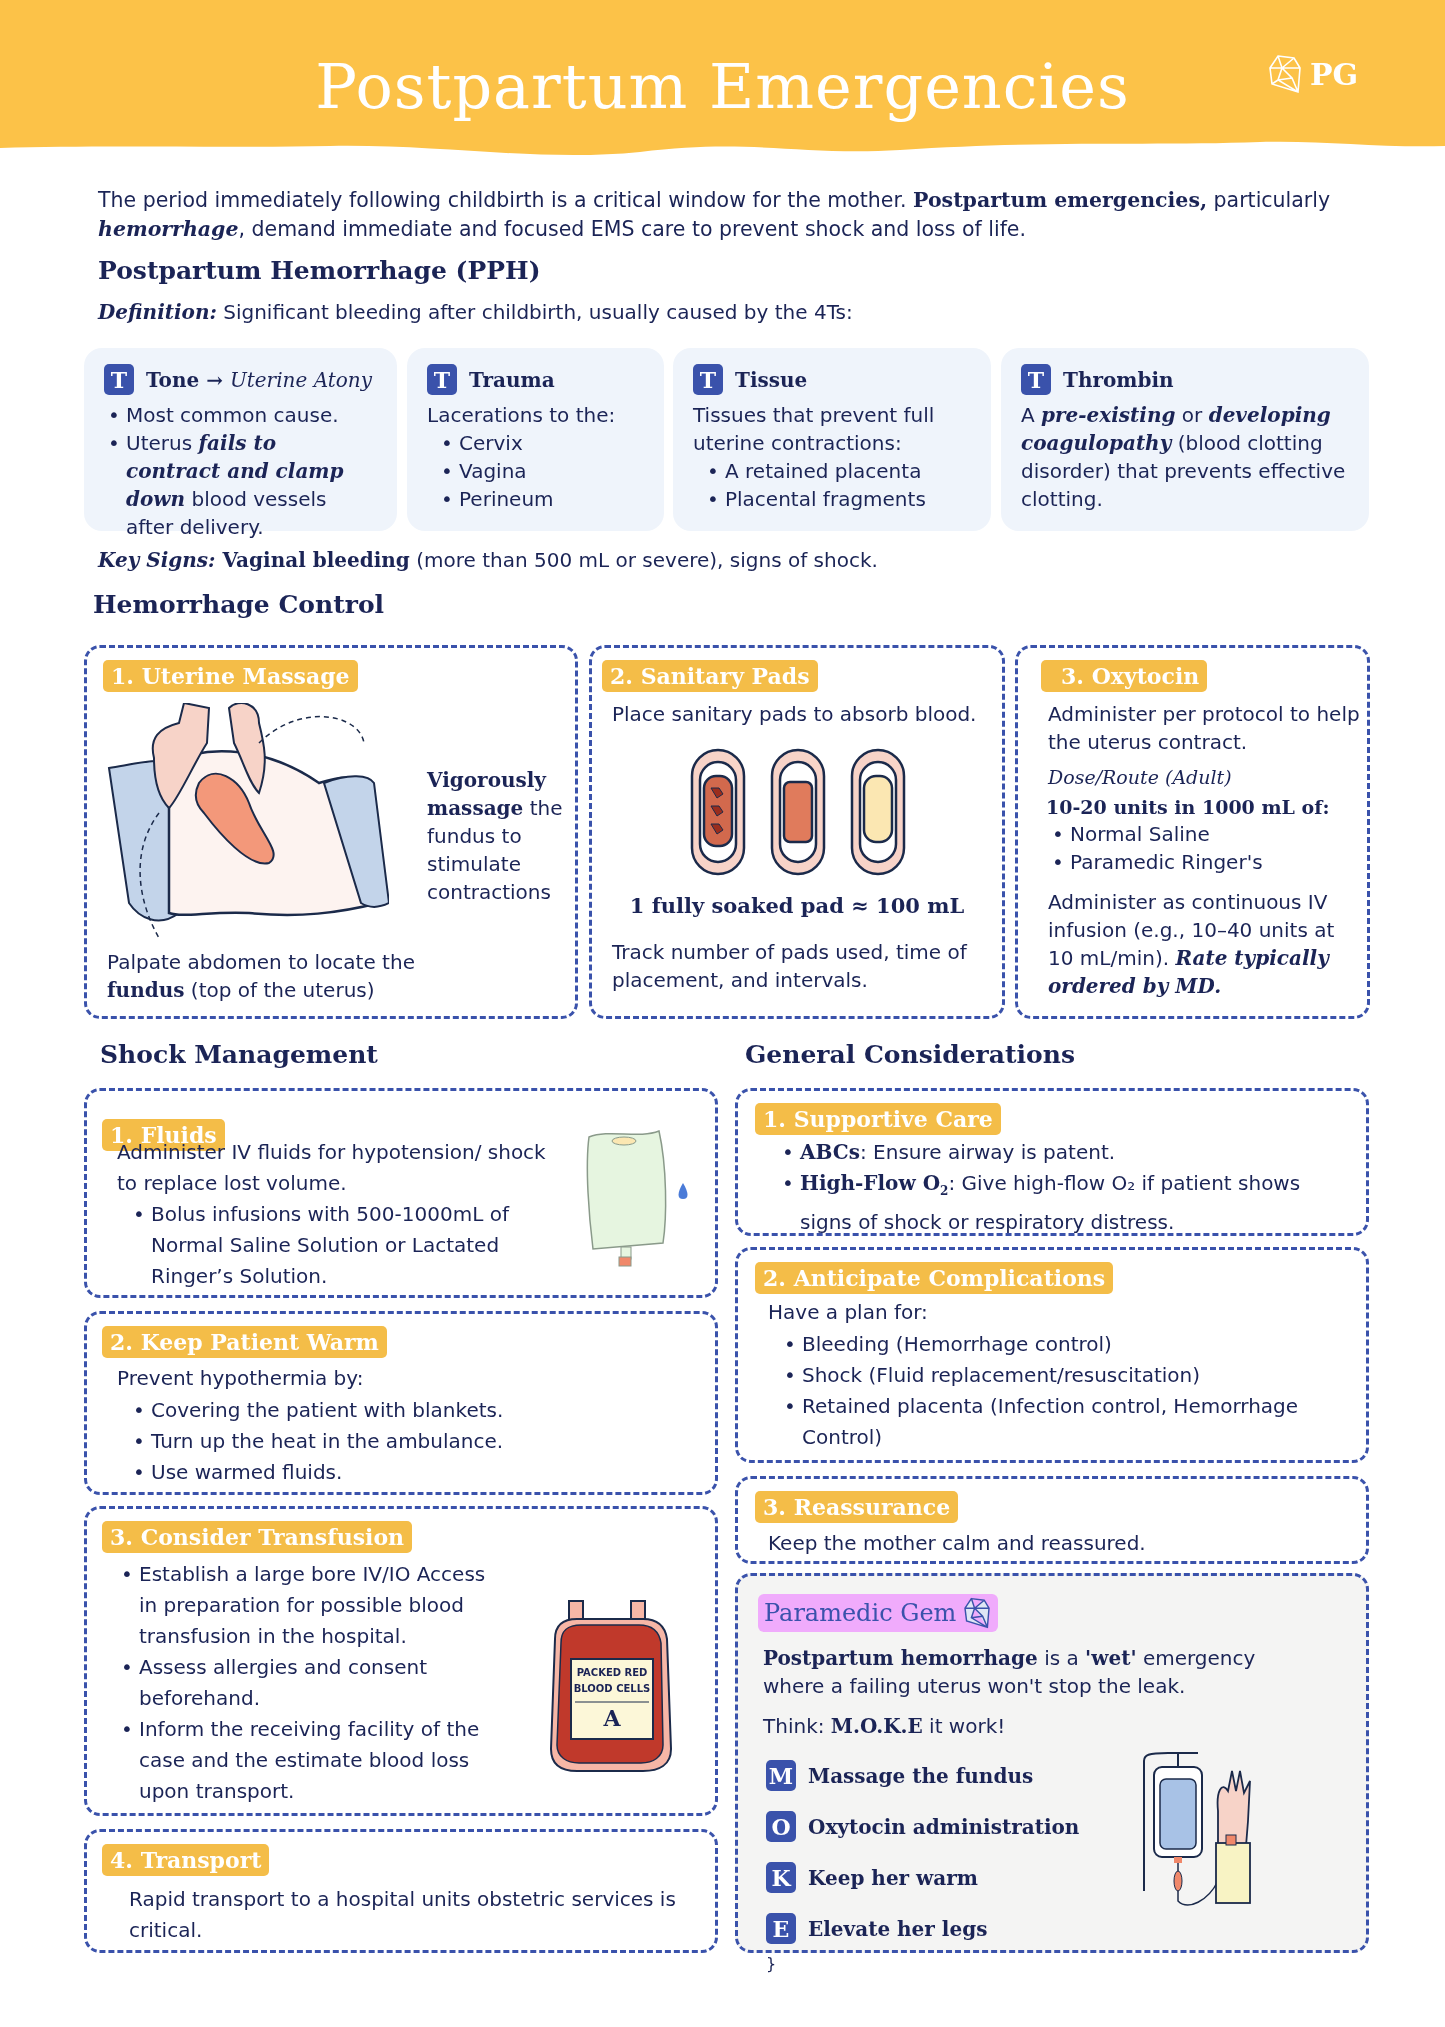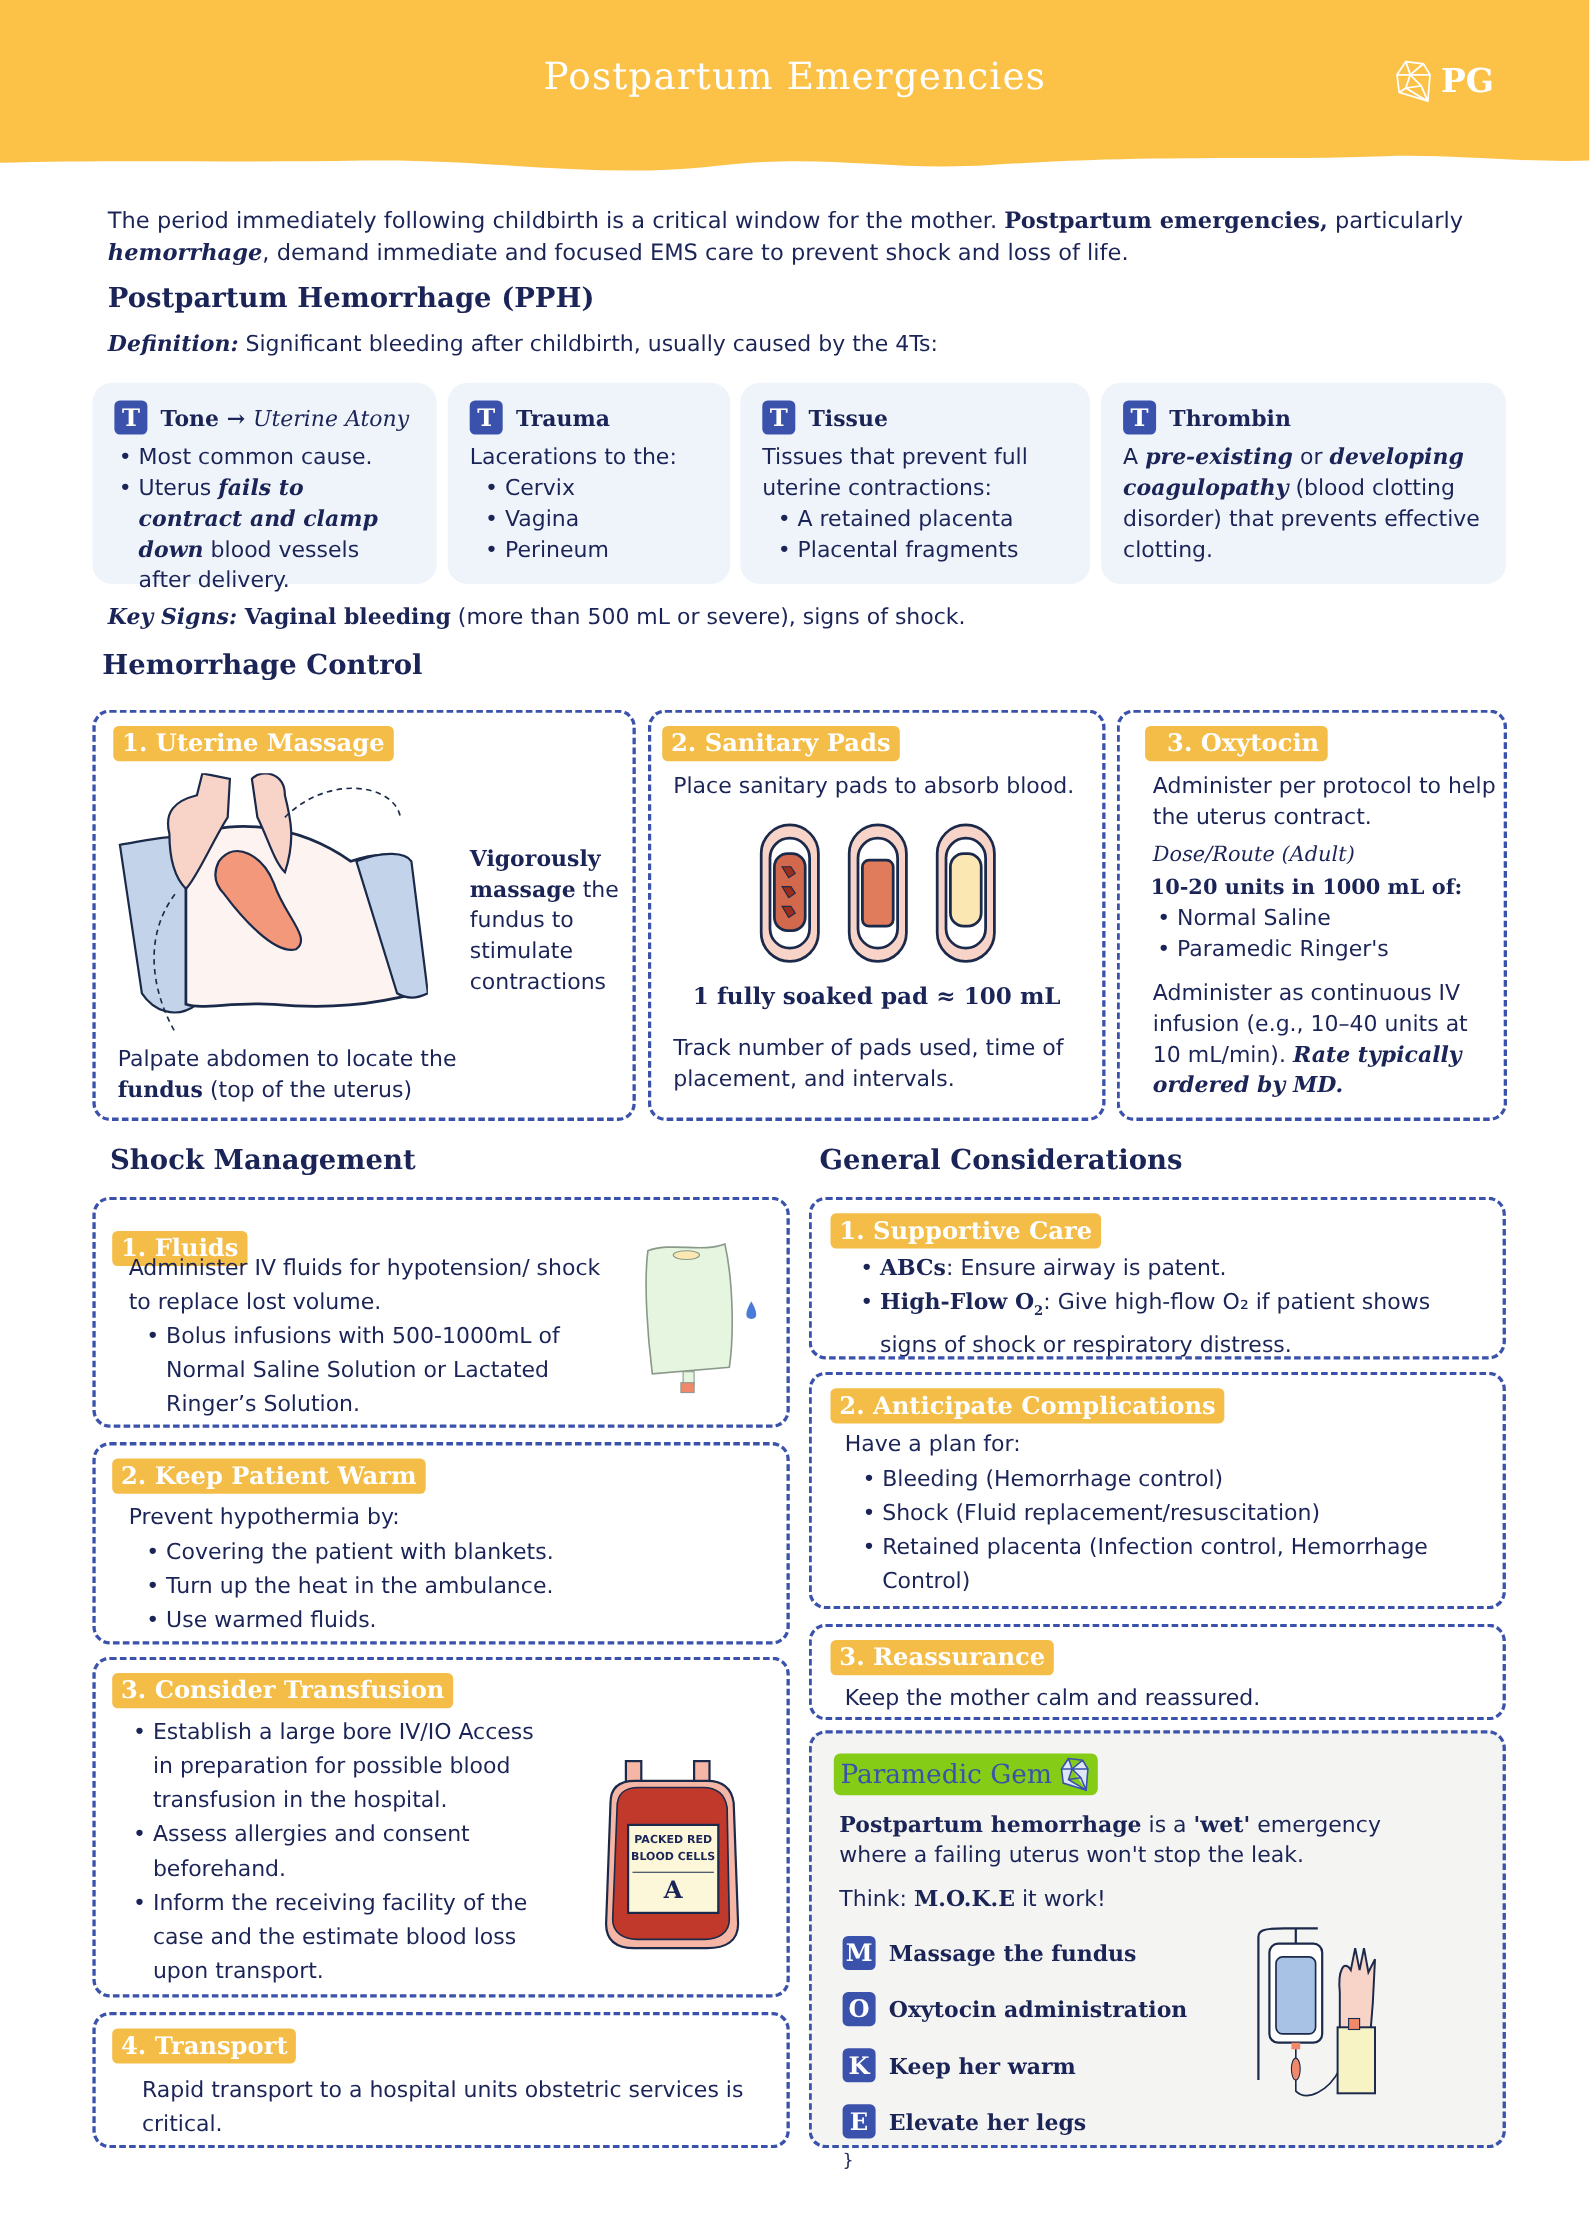--- a/index.html
+++ b/index.html
@@ -1,19 +1,19 @@
 <!DOCTYPE html>
 <html><head>
 <meta charset="utf-8">
 <style>
   * { box-sizing: border-box; margin: 0; padding: 0; }
   body { width: 1445px; height: 2027px; background: #ffffff; font-family: "DejaVu Sans", sans-serif; color: #1b2456; position: relative; overflow: hidden; }
   .header { position: absolute; left: 0; top: 0; width: 1445px; height: 160px; }
   .header svg.wave { position: absolute; left: 0; top: 0; }
-  .header .title { position: absolute; left: 0; width: 1445px; top: 50px; text-align: center; color: #fff; font-family: "DejaVu Serif", serif; font-size: 34px; letter-spacing: 1px; }
+  .header .title { position: absolute; left: 0; width: 1445px; top: 50px; text-align: center; color: #fff; font-family: "DejaVu Serif", serif; font-size: 62px; letter-spacing: 1px; }
   .header .logo { position: absolute; left: 1268px; top: 54px; display: flex; align-items: center; color: #fff; font-family: "DejaVu Serif", serif; font-weight: bold; font-size: 30px; }
   .header .logo svg { margin-right: 8px; }
 
   .intro { position: absolute; left: 98px; top: 186px; width: 1260px; font-size: 20.5px; line-height: 29px; }
   .intro b { font-family: "DejaVu Serif", serif; }
   .intro i { font-family: "DejaVu Serif", serif; font-weight: bold; }
   h2 { position: absolute; font-family: "DejaVu Serif", serif; font-weight: bold; font-size: 25px; color: #1b2456; }
   .defn { position: absolute; left: 98px; top: 300px; font-size: 20px; }
   .defn i { font-family: "DejaVu Serif", serif; font-style: italic; font-weight: bold; }
 
@@ -233,21 +233,21 @@
     <li>Retained placenta (Infection control, Hemorrhage Control)</li>
   </ul>
 </div>
 
 <div class="dbox" style="left:735px; top:1476px; width:634px; height:88px;">
   <span class="pill abs" style="left:17px; top:12px;">3. Reassurance</span>
   <div class="abs txt" style="left:30px; top:50px;">Keep the mother calm and reassured.</div>
 </div>
 
 <div class="dbox gem" style="left:735px; top:1573px; width:634px; height:380px;">
-  <div class="abs" style="left:20px; top:18px; background:#84cc16; border-radius:6px; padding:3px 6px; display:flex; align-items:center;">
+  <div class="abs" style="left:20px; top:18px; background:#f0abfc; border-radius:6px; padding:3px 6px; display:flex; align-items:center;">
     <span style="font-family:'DejaVu Serif',serif; font-size:24px; color:#3a52ab;">Paramedic Gem</span>
     <svg width="30" height="32" viewBox="0 0 34 40" style="margin-left:6px;">
       <path d="M10,2 L26,4 L32,14 L30,38 L4,30 L2,14 Z M10,2 L14,14 L26,4 M2,14 L32,14 M14,14 L10,26 L30,38 M14,14 L24,24 L30,38 M10,26 L24,24" fill="#dfe6f5" stroke="#3a52ab" stroke-width="1.8"></path>
     </svg>
   </div>
   <div class="abs txt" style="left:25px; top:68px; width:500px; line-height:28px;"><b>Postpartum hemorrhage</b><span> is a </span><b>'wet'</b><span> emergency where a failing uterus won't stop the leak.</span></div>
   <div class="abs txt" style="left:25px; top:136px;"><span>Think: </span><b>M.O.K.E</b><span> it work!</span></div>
   <div class="abs" style="left:28px; top:174px;">
     <div style="display:flex; align-items:center; height:51px;">
         <span class="tbadge">M</span>

